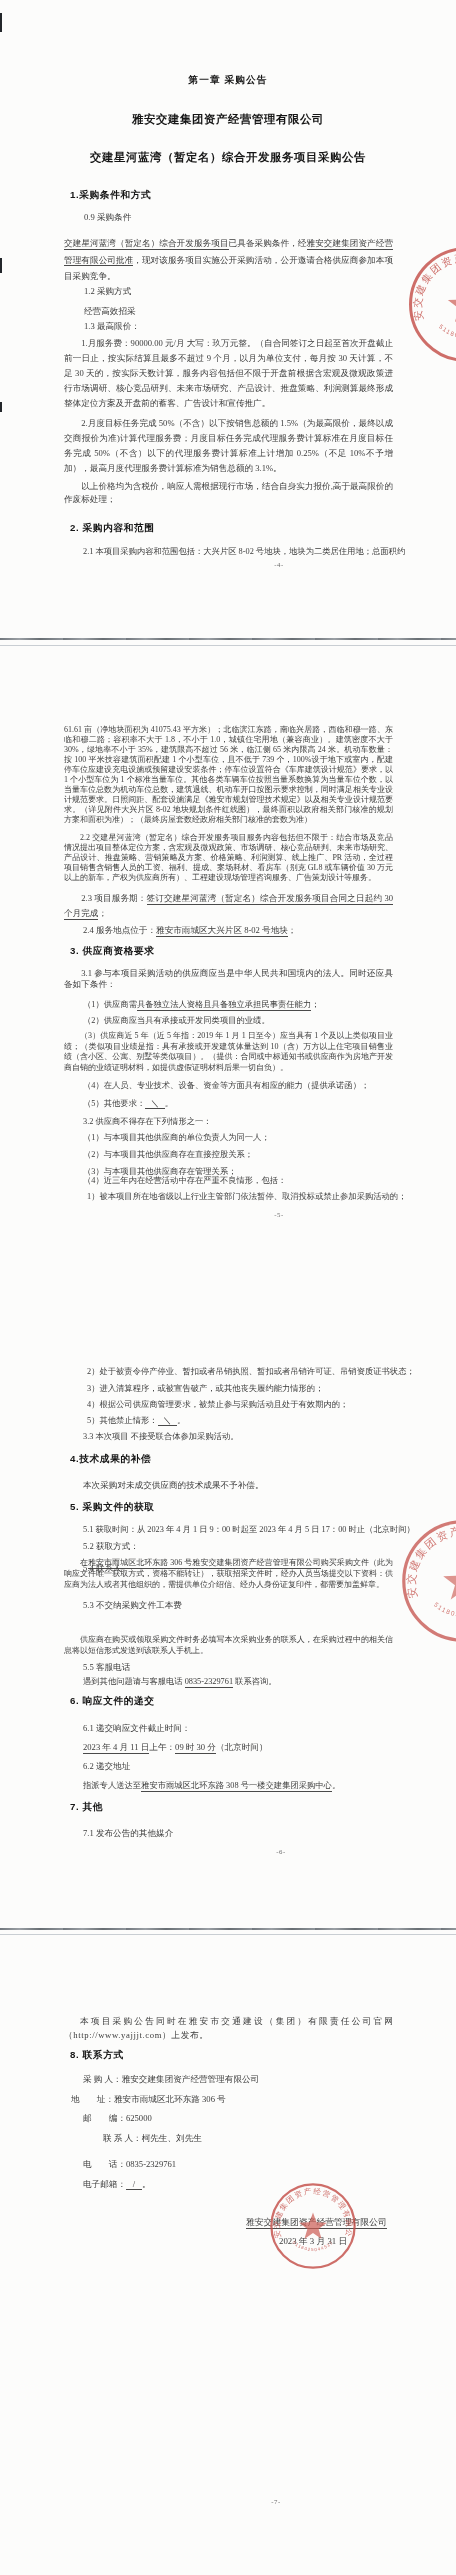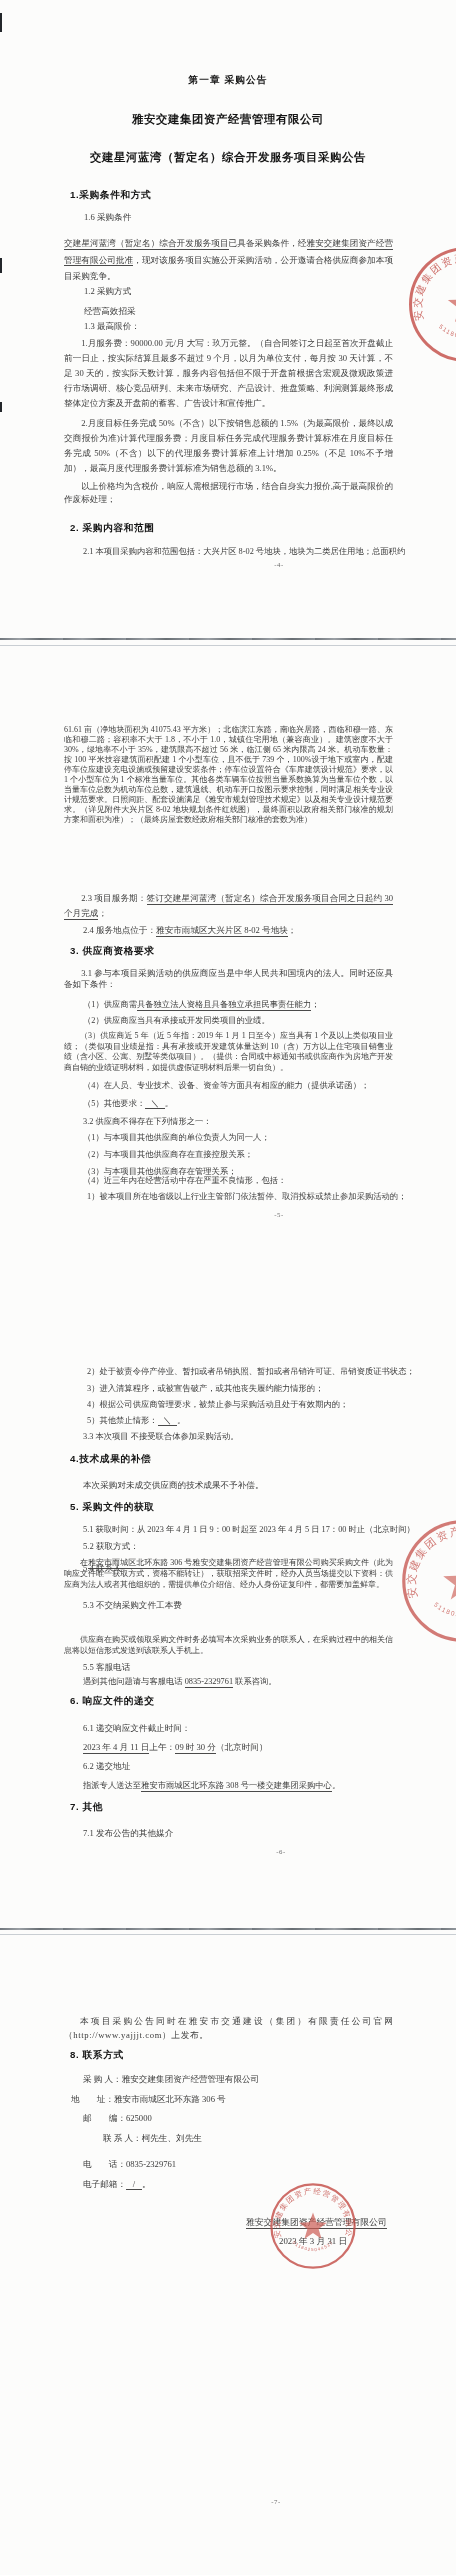--- a/index.html
+++ b/index.html
@@ -40,21 +40,21 @@
 
   <div class="edge-mark" style="top:12.5px;height:19.4px;"></div>
   <div class="edge-mark" style="top:258px;height:15px;"></div>
   <div class="edge-mark" style="top:402px;height:10.3px;"></div>
 
   <div class="t ctr hsans chapter" style="top:74px;">第一章 采购公告</div>
   <div class="t ctr hsans bigtitle" style="top:112px;">雅安交建集团资产经营管理有限公司</div>
   <div class="t ctr hsans bigtitle" style="top:150px;">交建星河蓝湾（暂定名）综合开发服务项目采购公告</div>
 
   <div class="t hsans h1" style="left:70px;top:189px;">1.采购条件和方式</div>
-  <div class="t line" style="left:84px;top:212px;">1.6 采购条件</div>
+  <div class="t line" style="left:84px;top:212px;">0.9 采购条件</div>
 
   <div class="t body15" style="left:64px;top:235px;width:329px;"><span class="ind" style="display:inline-block;width:0;"></span><span class="u">交建星河蓝湾（暂定名）综合开发服务项目</span><span>已具备采购条件，经</span><span class="u">雅安交建集团资产经营管理有限公司批准</span><span>，现对该服务项目实施公开采购活动，公开邀请合格供应商参加本项目采购竞争。</span></div>
 
   <div class="t line" style="left:84px;top:286px;">1.2 采购方式</div>
   <div class="t line" style="left:84px;top:306px;">经营高效招采</div>
   <div class="t line" style="left:84px;top:321px;">1.3 最高限价：</div>
 
   <div class="t body15b ind" style="left:64px;top:336px;width:329px;">1.月服务费：90000.00 元/月 大写：玖万元整。（自合同签订之日起至首次开盘截止前一日止，按实际结算且最多不超过 9 个月，以月为单位支付，每月按 30 天计算，不足 30 天的，按实际天数计算，服务内容包括但不限于开盘前根据含宏观及微观政策进行市场调研、核心竞品研判、未来市场研究、产品设计、推盘策略、利润测算最终形成整体定位方案及开盘前的蓄客、广告设计和宣传推广。</div>
   <div class="t body15b ind" style="left:64px;top:416px;width:329px;">2.月度目标任务完成 50%（不含）以下按销售总额的 1.5%（为最高限价，最终以成交商报价为准)计算代理服务费；月度目标任务完成代理服务费计算标准在月度目标任务完成 50%（不含）以下的代理服务费计算标准上计增加 0.25%（不足 10%不予增加），最高月度代理服务费计算标准为销售总额的 3.1%。</div>
   <div class="t body15 ind" style="left:64px;top:480px;width:329px;line-height:13px;">以上价格均为含税价，响应人需根据现行市场，结合自身实力报价,高于最高限价的作废标处理；</div>
@@ -65,20 +65,21 @@
   <div class="t pgnum" style="left:262px;top:561px;width:34px;text-align:center;">-4-</div>
 
   <svg class="seal" style="left:406px;top:244px;width:121px;height:121px;" viewBox="0 0 160 160">
       <use href="#seal-def"></use>
     </svg>
 
   <div class="sep-dark" style="top:638px;"></div>
   <div class="sep-light" style="top:645px;"></div>
 
   <div class="t body14" style="left:64px;top:725px;width:329px;">61.61 亩（净地块面积为 41075.43 平方米）；北临滨江东路，南临兴居路，西临和穆一路、东临和穆二路；容积率不大于 1.8，不小于 1.0，城镇住宅用地（兼容商业）。建筑密度不大于 30%，绿地率不小于 35%，建筑限高不超过 56 米，临江侧 65 米内限高 24 米。机动车数量：按 100 平米技容建筑面积配建 1 个小型车位，且不低于 739 个，100%设于地下或室内，配建停车位应建设充电设施或预留建设安装条件；停车位设置符合《车库建筑设计规范》要求，以 1 个小型车位为 1 个标准当量车位。其他各类车辆车位按照当量系数换算为当量车位个数，以当量车位总数为机动车位总数，建筑退线、机动车开口按图示要求控制，同时满足相关专业设计规范要求。日照间距、配套设施满足《雅安市规划管理技术规定》以及相关专业设计规范要求。（详见附件大兴片区 8-02 地块规划条件红线图），最终面积以政府相关部门核准的规划方案和面积为准）；（最终房屋套数经政府相关部门核准的套数为准）</div>
+  <div class="t body14 ind" style="left:64px;top:833px;width:329px;">2.2 交建星河蓝湾（暂定名）综合开发服务项目服务内容包括但不限于：结合市场及竞品情况提出项目整体定位方案，含宏观及微观政策、市场调研、核心竞品研判、未来市场研究、产品设计、推盘策略、营销策略及方案、价格策略、利润测算、线上推广、PR 活动，全过程项目销售含销售人员的工资、福利、提成、案场耗材、看房车（别克 GL8 或车辆价值 30 万元以上的新车，产权为供应商所有）、工程建设现场管理咨询服务、广告策划设计等服务。</div>
 
   <div class="t body15 ind" style="left:64px;top:891px;width:329px;line-height:15px;"><span>2.3 项目服务期：</span><span class="u">签订交建星河蓝湾（暂定名）综合开发服务项目合同之日起约 30 个月完成</span><span>；</span></div>
 
   <div class="t line" style="left:83px;top:925px;"><span>2.4 服务地点位于：</span><span class="u">雅安市雨城区大兴片区 8-02 号地块</span><span>；</span></div>
 
   <div class="t hsans h1" style="left:70px;top:945px;">3. 供应商资格要求</div>
   <div class="t body15 ind" style="left:64px;top:968px;width:329px;line-height:11px;">3.1 参与本项目采购活动的供应商应当是中华人民共和国境内的法人。同时还应具备如下条件：</div>
 
   <div class="t small-line" style="left:83px;top:999px;"><span>（1）供应商需</span><span class="u">具备独立法人资格且具备独立承担民事责任能力</span><span>；</span></div>
   <div class="t small-line" style="left:83px;top:1015px;">（2）供应商应当具有承接或开发同类项目的业绩。</div>

